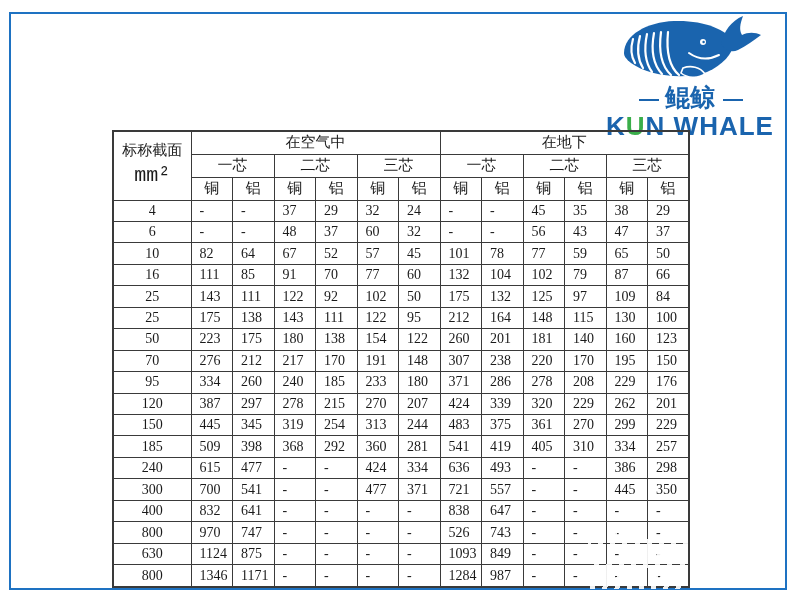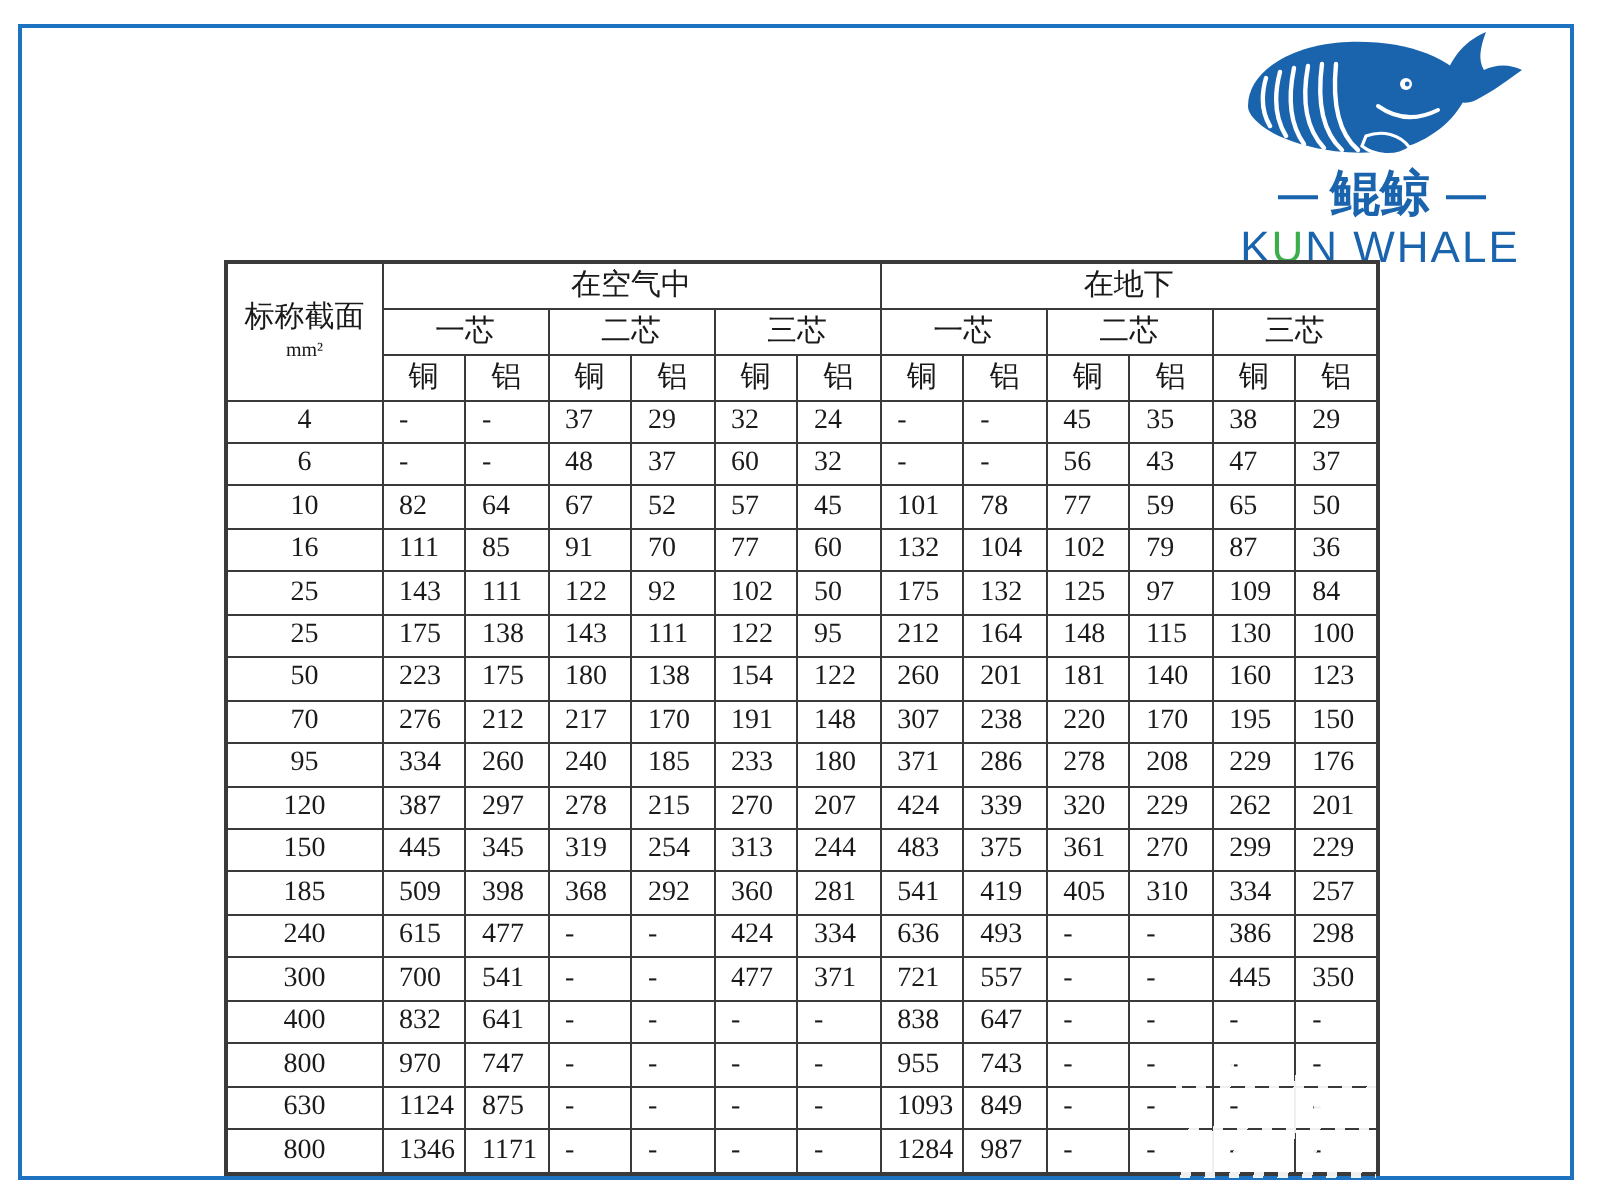--- a/index.html
+++ b/index.html
@@ -8,37 +8,37 @@
   .frame{position:absolute;left:9px;top:12px;width:778px;height:578px;
          border:2px solid #1e72c2;box-sizing:border-box;pointer-events:none;}
 
   
   .logo{position:absolute;top:13px;right:24px;width:172px;text-align:center;
         font-family:"Liberation Sans", sans-serif;}
   .logo svg{display:block;margin:0 auto;}
   .logo-cn{display:flex;align-items:center;justify-content:center;gap:8px;
            color:#1a64ae;font-weight:bold;font-size:25px;line-height:1;margin-top:2px;}
   .logo-cn .dash{font-size:20px;font-weight:bold;letter-spacing:-2px;}
-  .logo-en{font-weight:normal;font-size:22px;letter-spacing:1px;line-height:1;margin-top:3px;
+  .logo-en{font-weight:bold;font-size:26px;letter-spacing:1px;line-height:1;margin-top:3px;
            color:#1a64ae;white-space:nowrap;}
   .logo-en .green{color:#3aae4a;}
 
   
   .amp-table{position:absolute;left:112px;top:130px;width:576px;height:458px;
              border-collapse:collapse;table-layout:fixed;
              font-size:14px;}
   .amp-table col.w0{width:78px;}
   .amp-table col.wc{width:41.5px;}
   .amp-table th,.amp-table td{border:1px solid #3a3a3a;padding:0;margin:0;
              font-weight:normal;overflow:hidden;white-space:nowrap;}
   .amp-table{border:2px solid #3a3a3a;}
   .amp-table thead tr{height:23px;}
   .amp-table thead th{text-align:center;font-size:15px;}
-  .corner-cell{text-align:center;font-size:15px;line-height:1.35;}
-  .corner-cell .l2{font-size:10px;}
+  .corner-cell{text-align:center;font-size:15px;line-height:1.35;font-family:Liberation Mono, monospace;}
+  .corner-cell .l2{font-size:20px;}
   .amp-table tbody td{text-align:left;padding-left:8px;font-size:14px;}
   .amp-table tbody td:first-child{text-align:center;padding-left:0;}
 
   
   .wm-artifact{position:absolute;left:588px;top:531px;width:100px;height:58px;
      background:repeating-linear-gradient(100deg, rgba(255,255,255,.92) 0 5px, rgba(255,255,255,0) 5px 12px);
      pointer-events:none;}
 </style>
 </head>
 <body>
@@ -175,21 +175,21 @@
           <td>85</td>
           <td>91</td>
           <td>70</td>
           <td>77</td>
           <td>60</td>
           <td>132</td>
           <td>104</td>
           <td>102</td>
           <td>79</td>
           <td>87</td>
-          <td>36</td>
+          <td>66</td>
         </tr>
         <tr>
           <td>25</td>
           <td>143</td>
           <td>111</td>
           <td>122</td>
           <td>92</td>
           <td>102</td>
           <td>50</td>
           <td>175</td>
@@ -350,21 +350,21 @@
           <td>-</td>
         </tr>
         <tr>
           <td>800</td>
           <td>970</td>
           <td>747</td>
           <td>-</td>
           <td>-</td>
           <td>-</td>
           <td>-</td>
-          <td>955</td>
+          <td>526</td>
           <td>743</td>
           <td>-</td>
           <td>-</td>
           <td>-</td>
           <td>-</td>
         </tr>
         <tr>
           <td>630</td>
           <td>1124</td>
           <td>875</td>

